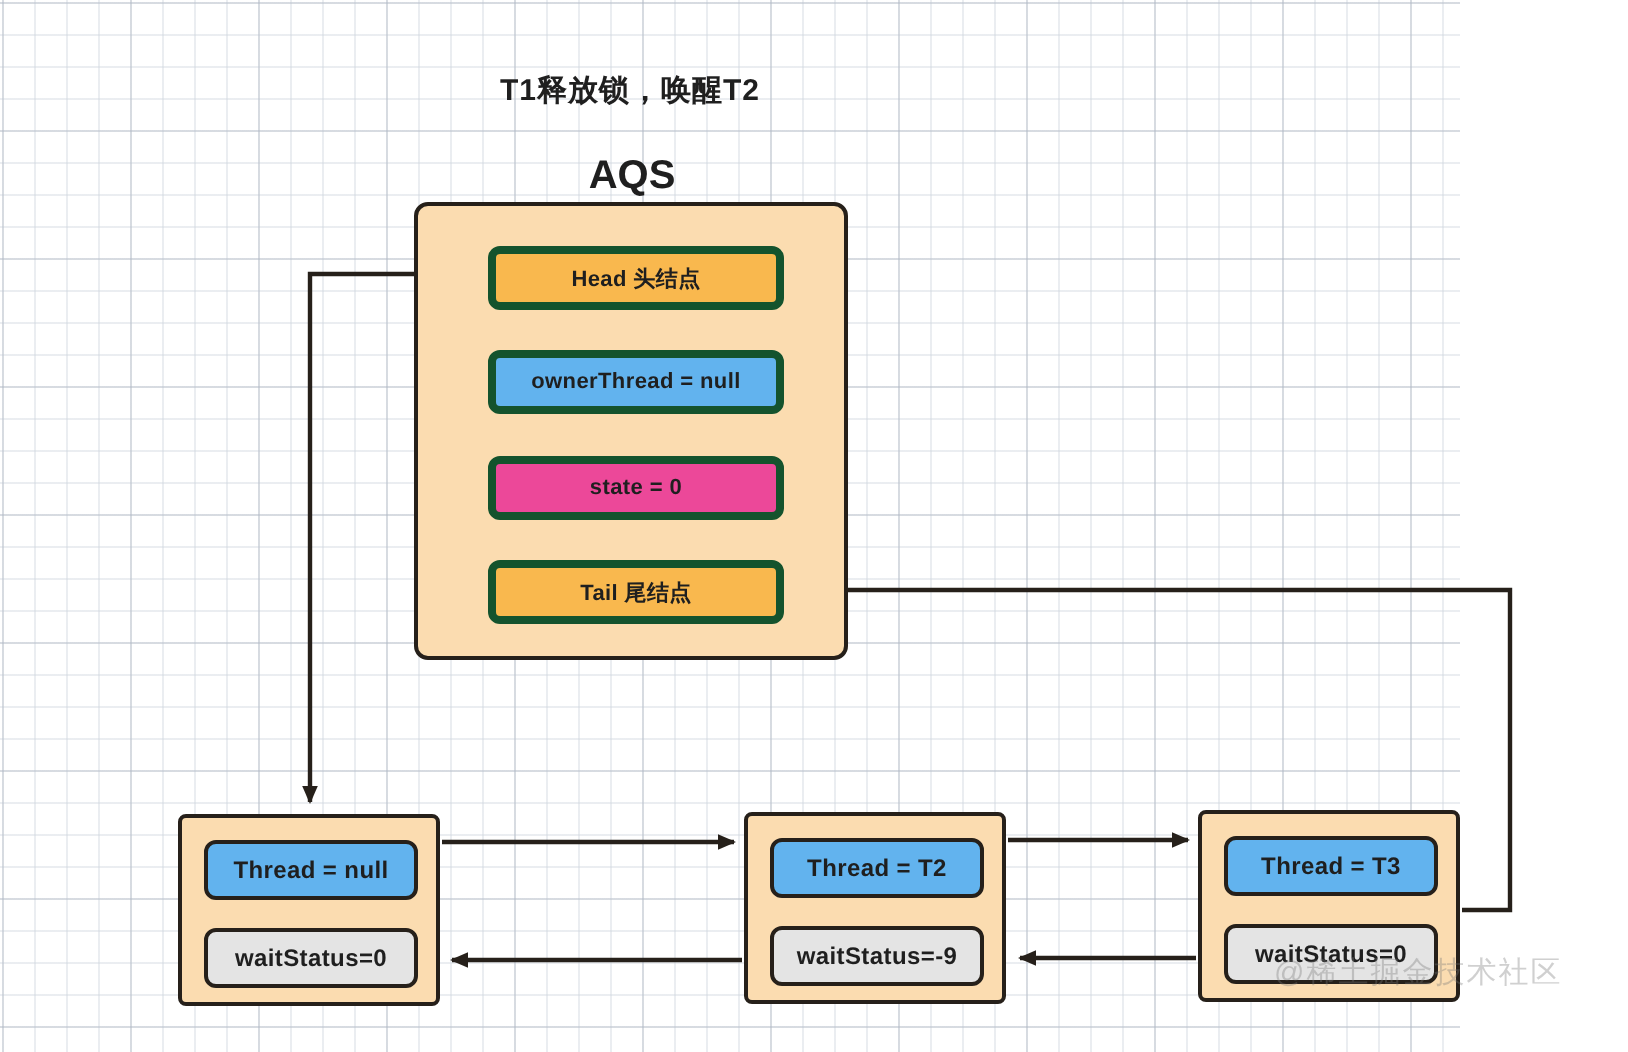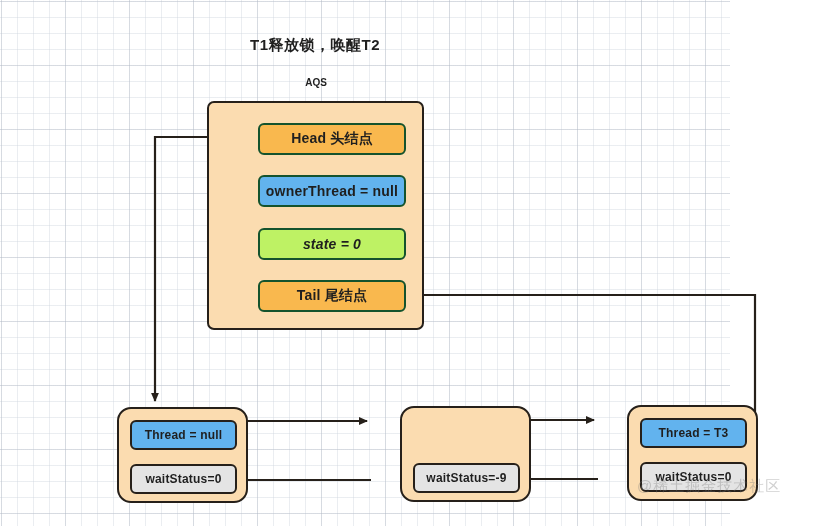--- a/index.html
+++ b/index.html
@@ -35,21 +35,21 @@
     white-space: nowrap;
     text-align: center;
   }
   #title-text {
     left: 0; top: 36px; width: 630px;
     font-size: 15px;
     letter-spacing: 0.5px;
   }
   #aqs-text {
     left: 207px; top: 77px; width: 218px;
-    font-size: 10px;
+    font-size: 20px;
   }
 
   
   #arrows {
     position: absolute;
     left: 0; top: 0;
     width: 814px; height: 526px;
   }
 
   
@@ -57,52 +57,51 @@
     position: absolute;
     left: 207px; top: 101px;
     width: 217px; height: 229px;
     background: #fbdcb0;
     border: 2px solid #26201a;
     border-radius: 7px;
     box-sizing: border-box;
   }
   .field {
     position: absolute;
-    left: 49px;
+    left: 35px;
     width: 148px;
     height: 32px;
-    border: 2px solid #14532d;
+    border: 4px solid #14532d;
     border-radius: 6px;
     box-sizing: border-box;
     display: flex;
     align-items: center;
     justify-content: center;
-    font-size: 14px;
+    font-size: 11px;
     font-weight: bold;
     color: #1f1f1f;
     letter-spacing: 0.2px;
   }
   .f-orange { background: #f9b84e; }
   .f-blue   { background: #62b3ee; }
-  .f-red    { background: #bef264; font-style: italic; }
+  .f-red    { background: #ec4899; }
   #aqs-head  { top: 20px; }
   #aqs-owner { top: 72px; }
   #aqs-state { top: 125px; }
   #aqs-tail  { top: 177px; }
 
   
   .node {
     position: absolute;
     width: 131px;
     height: 96px;
     background: #fbdcb0;
     border: 2px solid #26201a;
-    border-radius: 14px;
+    border-radius: 4px;
     box-sizing: border-box;
-    margin-left: 28px;
   }
   #node-1 { left: 89px;  top: 407px; }
   #node-2 { left: 372px; top: 406px; }
   #node-3 { left: 599px; top: 405px; }
   .node-thread, .node-ws {
     position: absolute;
     left: 11px;
     width: 107px;
     height: 30px;
     border: 2px solid #26201a;
@@ -164,20 +163,21 @@
     <div class="field f-blue" id="aqs-owner">ownerThread = null</div>
     <div class="field f-red" id="aqs-state">state = 0</div>
     <div class="field f-orange" id="aqs-tail">Tail 尾结点</div>
   </div>
 
   <div class="node" id="node-1">
     <div class="node-thread">Thread = null</div>
     <div class="node-ws">waitStatus=0</div>
   </div>
   <div class="node" id="node-2">
+    <div class="node-thread">Thread = T2</div>
     <div class="node-ws">waitStatus=-9</div>
   </div>
   <div class="node" id="node-3">
     <div class="node-thread">Thread = T3</div>
     <div class="node-ws">waitStatus=0</div>
   </div>
 
   <div id="watermark">@稀土掘金技术社区</div>
 
 </div>

